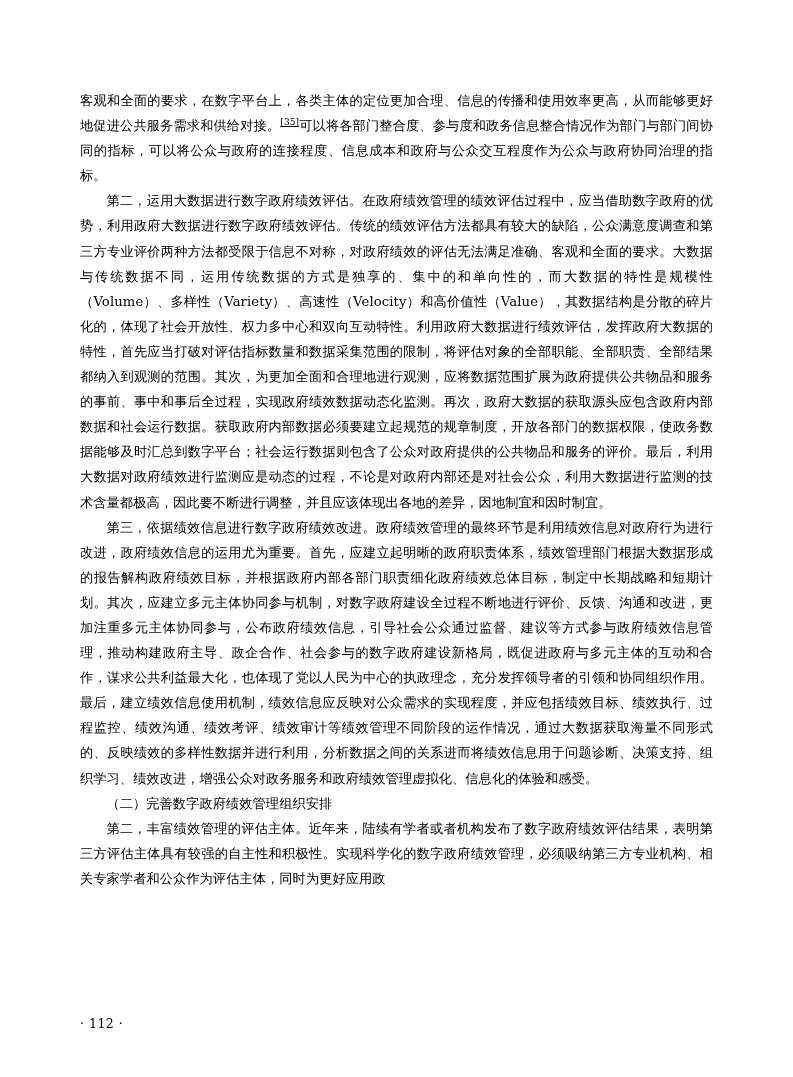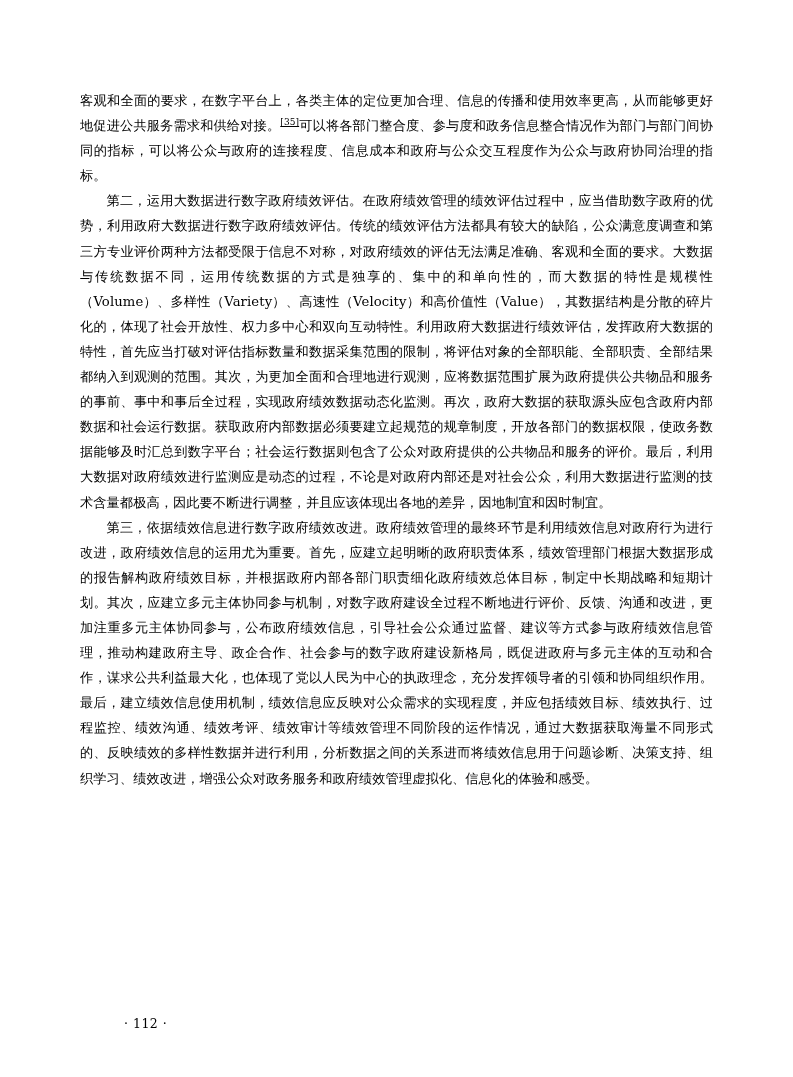--- a/index.html
+++ b/index.html
@@ -41,34 +41,35 @@
     line-height: 0;
     text-decoration: underline;
   }
   .page-number {
     position: absolute;
     left: 80px;
     bottom: 46px;
     font-size: 12.5px;
     letter-spacing: 0.5px;
     font-family: "DejaVu Serif", "Liberation Serif", serif;
-    margin-left: 44px;
   }
 </style>
 </head>
 <body>
 
 <div class="page">
   <div class="body-text">
 
     <p class="noindent"><span>客观和全面的要求，在数字平台上，各类主体的定位更加合理、信息的传播和使用效率更高，从而能够更好地促进公共服务需求和供给对接。</span><sup class="footnote-ref">[35]</sup><span>可以将各部门整合度、参与度和政务信息整合情况作为部门与部门间协同的指标，可以将公众与政府的连接程度、信息成本和政府与公众交互程度作为公众与政府协同治理的指标。</span></p>
 
     <p>第二，运用大数据进行数字政府绩效评估。在政府绩效管理的绩效评估过程中，应当借助数字政府的优势，利用政府大数据进行数字政府绩效评估。传统的绩效评估方法都具有较大的缺陷，公众满意度调查和第三方专业评价两种方法都受限于信息不对称，对政府绩效的评估无法满足准确、客观和全面的要求。大数据与传统数据不同，运用传统数据的方式是独享的、集中的和单向性的，而大数据的特性是规模性（Volume）、多样性（Variety）、高速性（Velocity）和高价值性（Value），其数据结构是分散的碎片化的，体现了社会开放性、权力多中心和双向互动特性。利用政府大数据进行绩效评估，发挥政府大数据的特性，首先应当打破对评估指标数量和数据采集范围的限制，将评估对象的全部职能、全部职责、全部结果都纳入到观测的范围。其次，为更加全面和合理地进行观测，应将数据范围扩展为政府提供公共物品和服务的事前、事中和事后全过程，实现政府绩效数据动态化监测。再次，政府大数据的获取源头应包含政府内部数据和社会运行数据。获取政府内部数据必须要建立起规范的规章制度，开放各部门的数据权限，使政务数据能够及时汇总到数字平台；社会运行数据则包含了公众对政府提供的公共物品和服务的评价。最后，利用大数据对政府绩效进行监测应是动态的过程，不论是对政府内部还是对社会公众，利用大数据进行监测的技术含量都极高，因此要不断进行调整，并且应该体现出各地的差异，因地制宜和因时制宜。</p>
 
     <p>第三，依据绩效信息进行数字政府绩效改进。政府绩效管理的最终环节是利用绩效信息对政府行为进行改进，政府绩效信息的运用尤为重要。首先，应建立起明晰的政府职责体系，绩效管理部门根据大数据形成的报告解构政府绩效目标，并根据政府内部各部门职责细化政府绩效总体目标，制定中长期战略和短期计划。其次，应建立多元主体协同参与机制，对数字政府建设全过程不断地进行评价、反馈、沟通和改进，更加注重多元主体协同参与，公布政府绩效信息，引导社会公众通过监督、建议等方式参与政府绩效信息管理，推动构建政府主导、政企合作、社会参与的数字政府建设新格局，既促进政府与多元主体的互动和合作，谋求公共利益最大化，也体现了党以人民为中心的执政理念，充分发挥领导者的引领和协同组织作用。最后，建立绩效信息使用机制，绩效信息应反映对公众需求的实现程度，并应包括绩效目标、绩效执行、过程监控、绩效沟通、绩效考评、绩效审计等绩效管理不同阶段的运作情况，通过大数据获取海量不同形式的、反映绩效的多样性数据并进行利用，分析数据之间的关系进而将绩效信息用于问题诊断、决策支持、组织学习、绩效改进，增强公众对政务服务和政府绩效管理虚拟化、信息化的体验和感受。</p>
 
+    <p>（二）完善数字政府绩效管理组织安排</p>
 
 
+    <p>第二，丰富绩效管理的评估主体。近年来，陆续有学者或者机构发布了数字政府绩效评估结果，表明第三方评估主体具有较强的自主性和积极性。实现科学化的数字政府绩效管理，必须吸纳第三方专业机构、相关专家学者和公众作为评估主体，同时为更好应用政</p>
 
   </div>
 
   <div class="page-number">· 112 ·</div>
 </div>
 
 </body></html>

